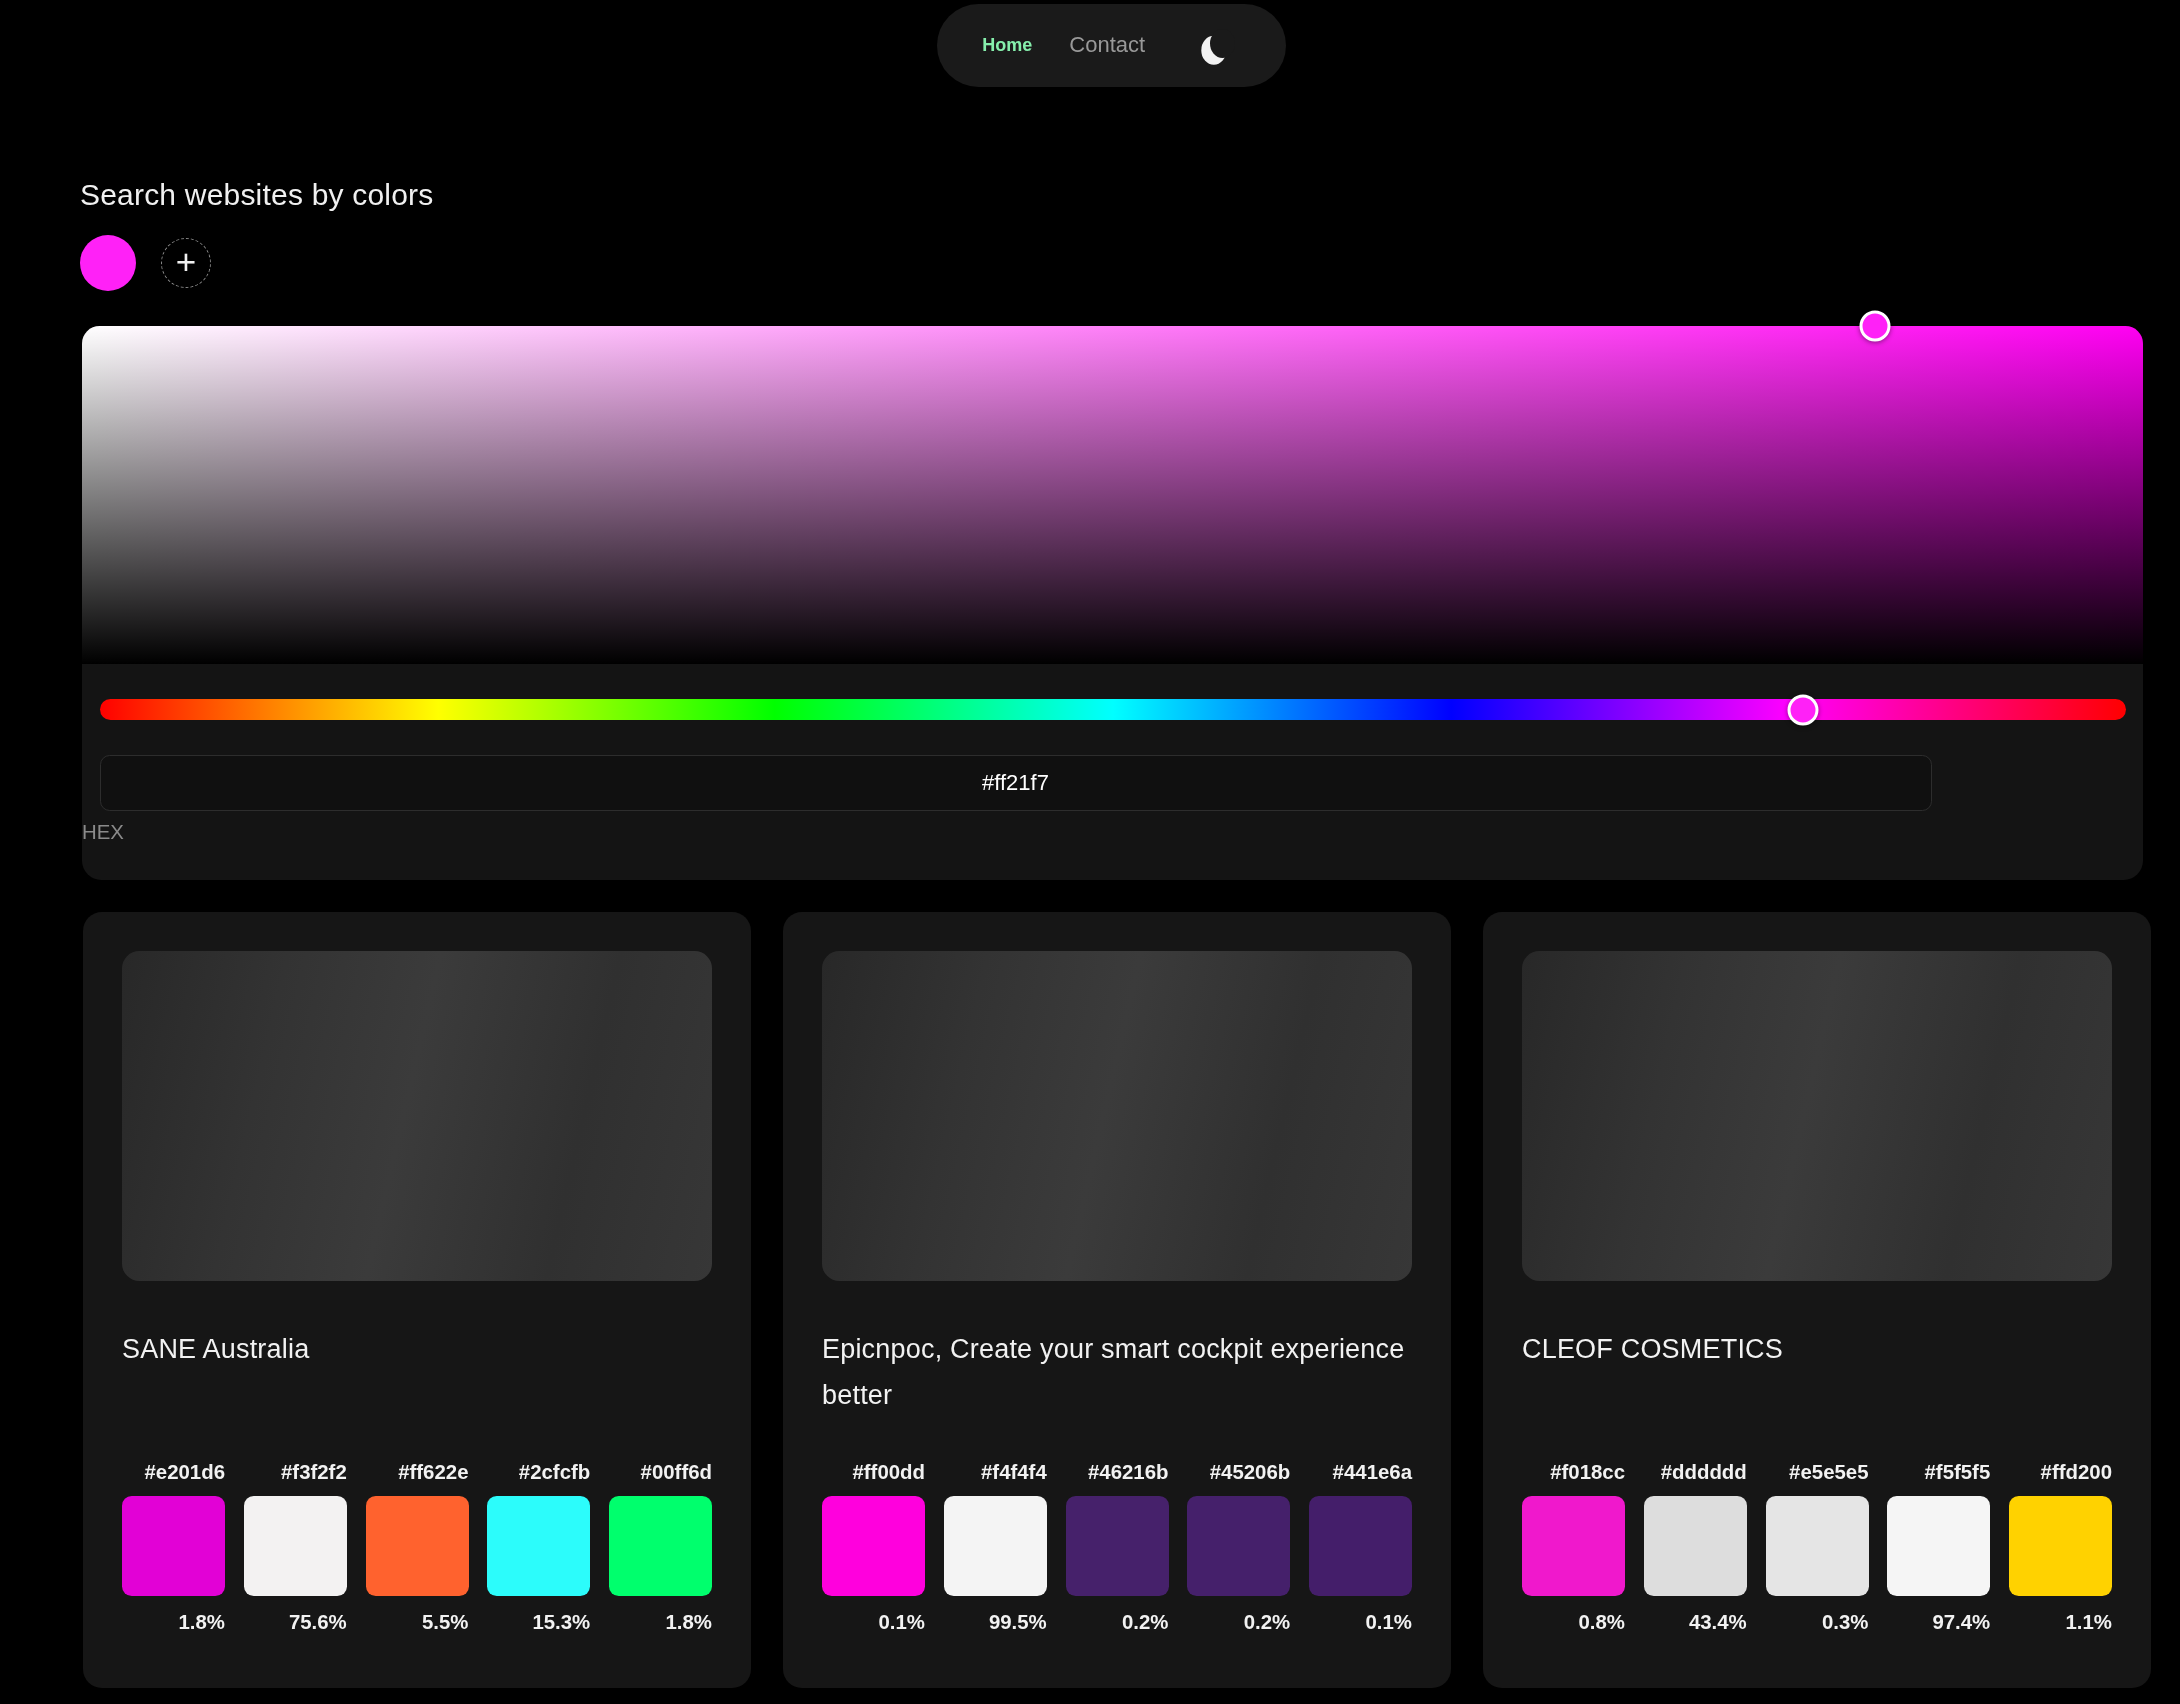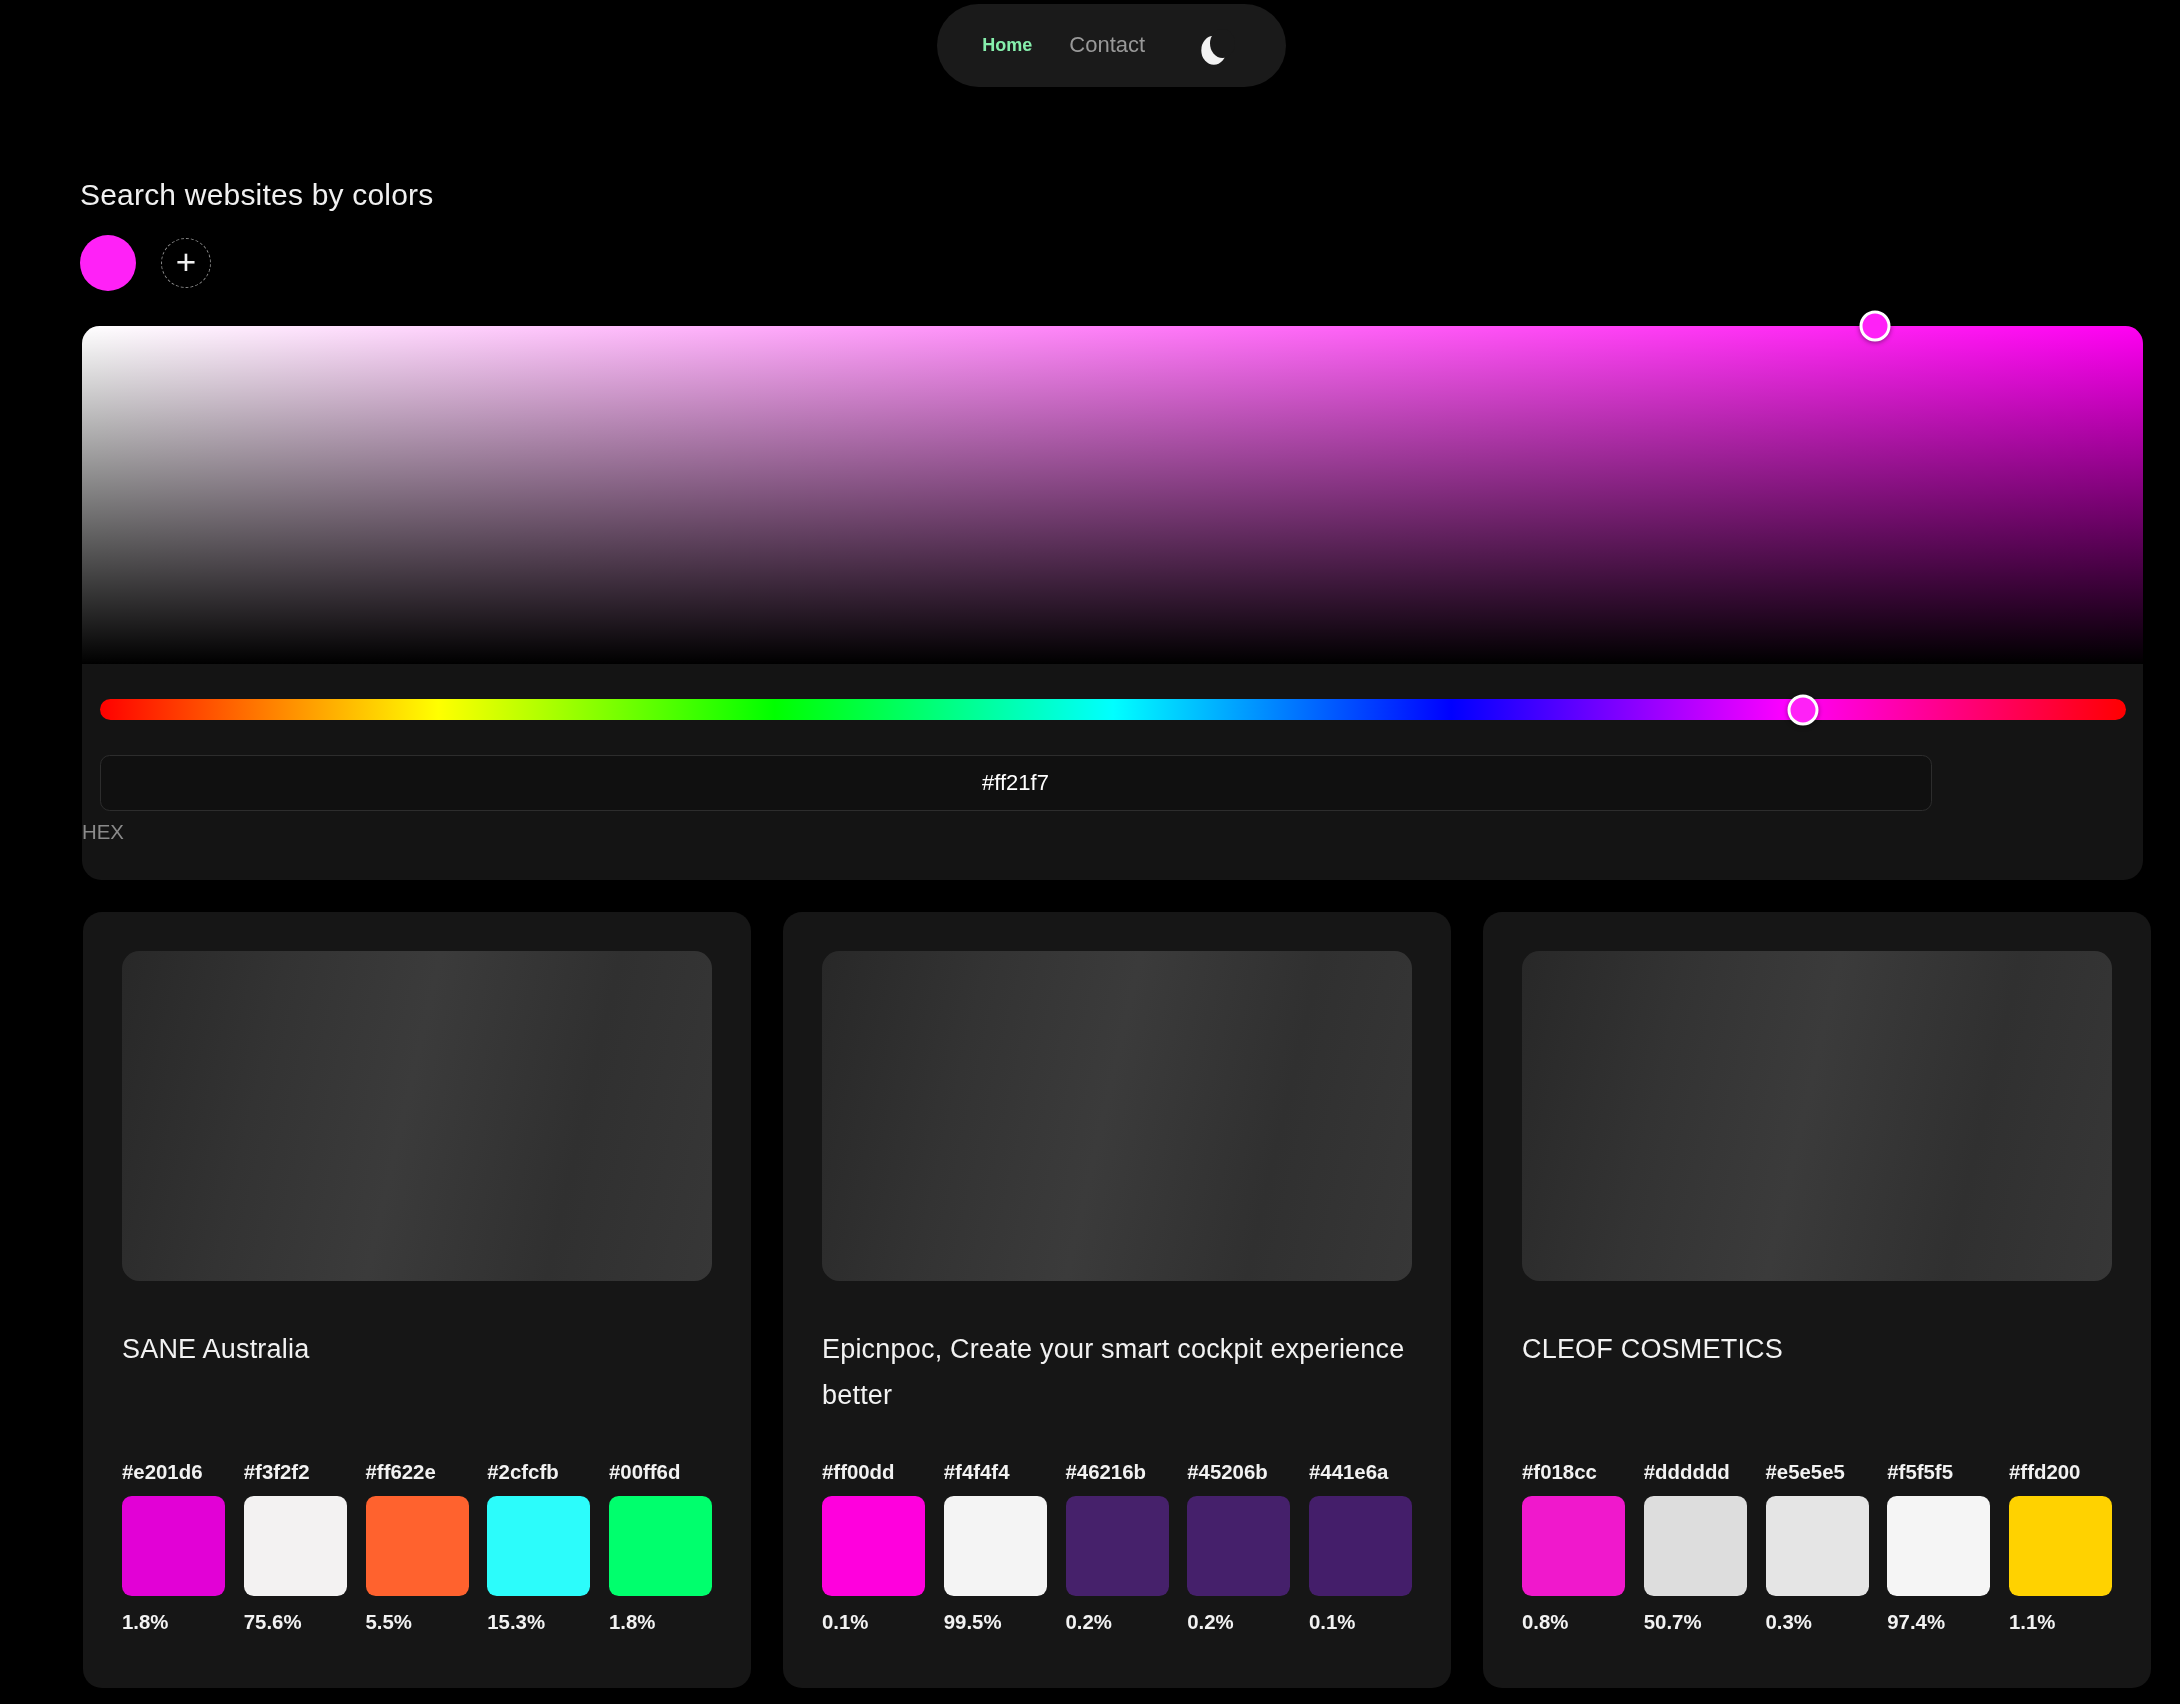--- a/index.html
+++ b/index.html
@@ -92,21 +92,21 @@
     background:linear-gradient(103deg,#282828 0%,#333 25%,#3b3b3b 48%,#303030 75%,#373737 100%);
   }
   .card-title{
     margin:45px 0 0;color:#f2f2f2;font-size:27px;font-weight:400;
     line-height:46px;letter-spacing:0.2px;
   }
   .palette{
     position:absolute;left:39px;right:39px;bottom:54px;
     display:flex;justify-content:space-between;
   }
-  .pal-col{width:103px;display:flex;flex-direction:column;align-items:flex-start;}
+  .pal-col{width:103px;display:flex;flex-direction:column;align-items:flex-end;}
   .pal-hex{color:#f2f2f2;font-size:20.4px;font-weight:700;margin-bottom:12.6px;white-space:nowrap;}
   .pal-swatch{width:103px;height:100px;border-radius:9.7px;margin-bottom:14.6px;}
   .pal-pct{color:#f2f2f2;font-size:20.4px;font-weight:700;}
 </style>
 </head>
 <body>
 
 <nav class="nav-pill">
   <a class="nav-home">Home</a>
   <a class="nav-contact">Contact</a>
@@ -215,21 +215,21 @@
     <div class="palette">
   <div class="pal-col">
     <div class="pal-hex">#f018cc</div>
     <div class="pal-swatch" style="background: rgb(240, 24, 204);"></div>
     <div class="pal-pct">0.8%</div>
   </div>
 
   <div class="pal-col">
     <div class="pal-hex">#dddddd</div>
     <div class="pal-swatch" style="background: rgb(221, 221, 221);"></div>
-    <div class="pal-pct">50.7%</div>
+    <div class="pal-pct">43.4%</div>
   </div>
 
   <div class="pal-col">
     <div class="pal-hex">#e5e5e5</div>
     <div class="pal-swatch" style="background: rgb(229, 229, 229);"></div>
     <div class="pal-pct">0.3%</div>
   </div>
 
   <div class="pal-col">
     <div class="pal-hex">#f5f5f5</div>

